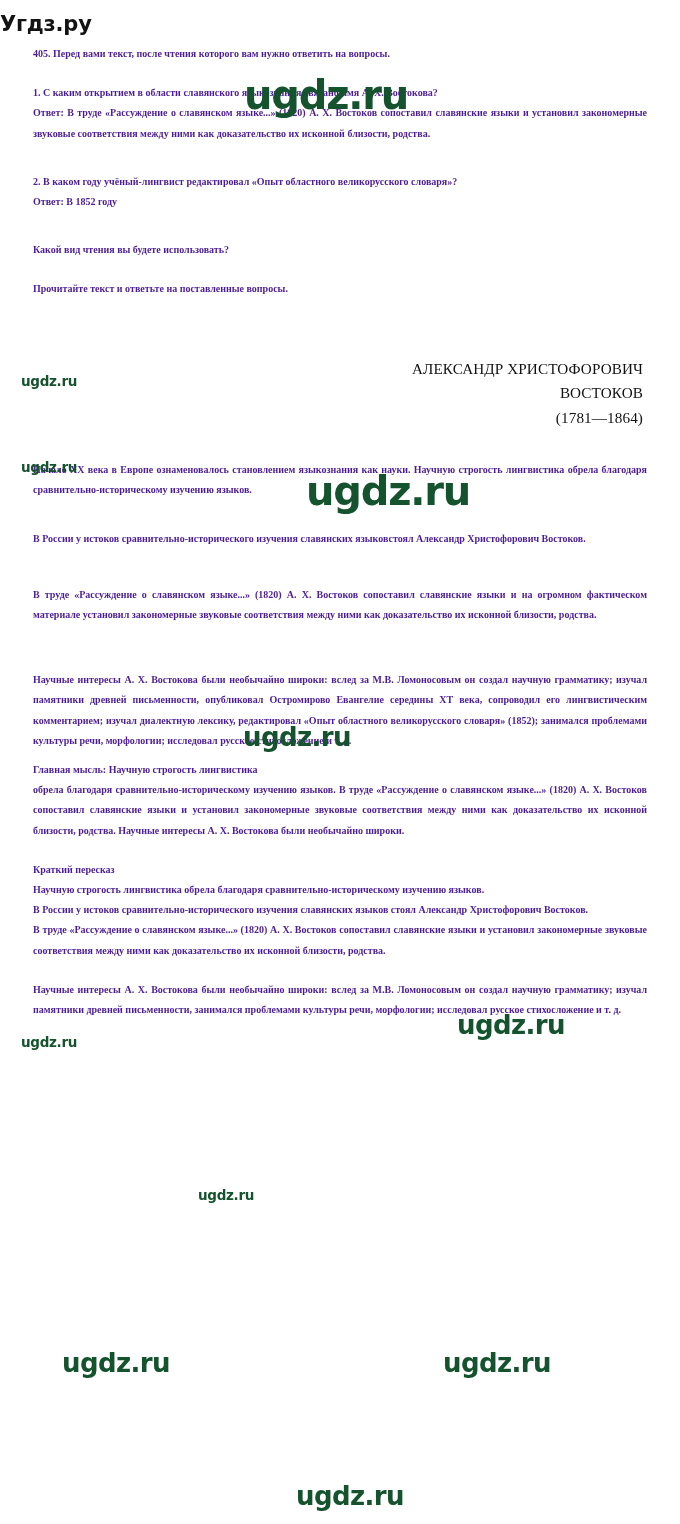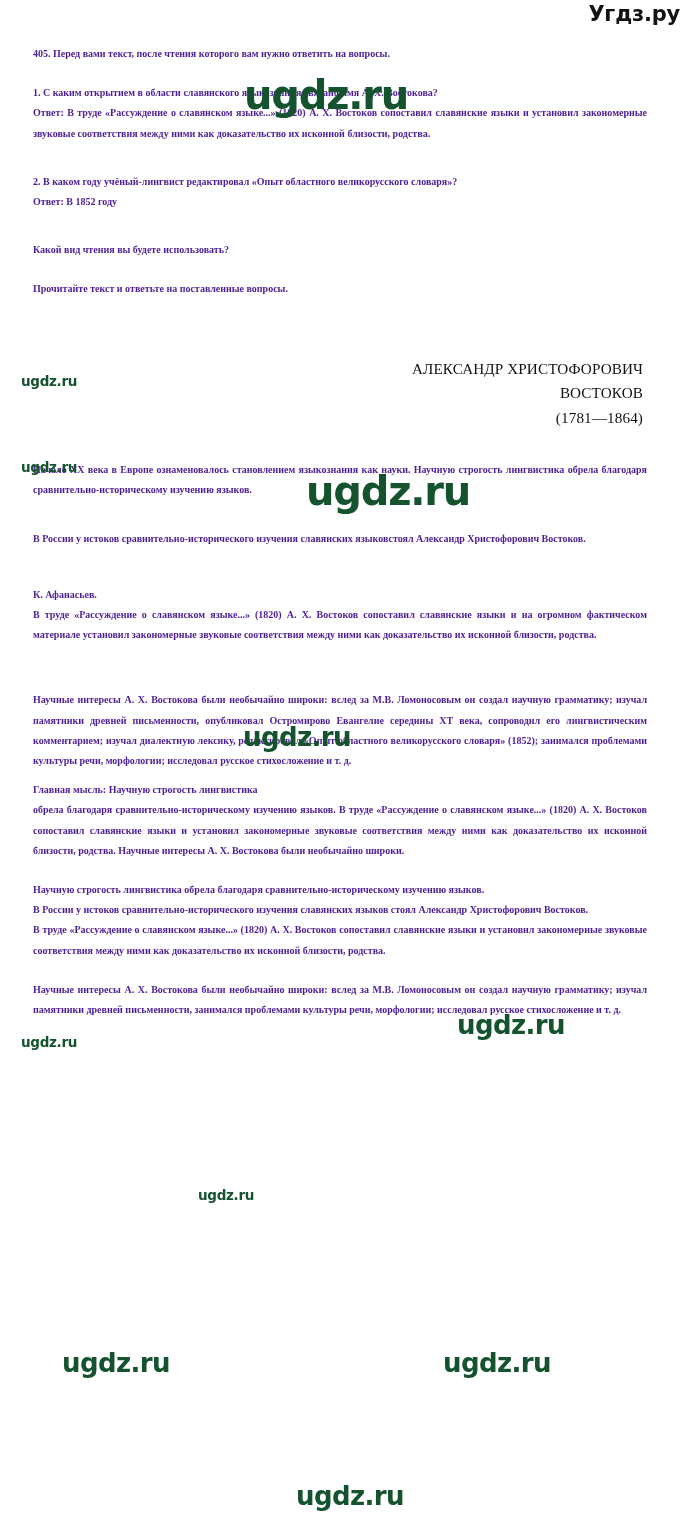--- a/index.html
+++ b/index.html
@@ -12,24 +12,24 @@
     height: 1524px;
     position: relative;
     overflow: hidden;
     font-family: "Liberation Serif", "DejaVu Serif", serif;
     color: #111111;
   }
 
   
   .site-header {
     position: absolute;
-    top: 2px;
+    top: 12px;
     left: 0;
     width: 680px;
-    text-align: right;
+    text-align: left;
     font-family: "DejaVu Sans", "Liberation Sans", sans-serif;
     font-weight: bold;
     font-size: 21px;
     letter-spacing: -0.2px;
     color: #131313;
   }
 
   
   .sheet {
     position: absolute;
@@ -113,35 +113,35 @@
   <div class="gap-l"></div>
 
   <p class="para">Начало XX века в Европе ознаменовалось становлением языкознания как науки. Научную строгость лингвистика обрела благодаря сравнительно-историческому изучению языков.</p>
 
   <div class="gap-l"></div>
 
   <p class="para">В России у истоков сравнительно-исторического изучения славянских языковстоял Александр Христофорович Востоков.</p>
 
   <div class="gap-xl"></div>
 
-  <p class="para nj">К. Афанасьев.</p>
   <p class="para">В труде «Рассуждение о славянском языке...» (1820) А. Х. Востоков сопоставил славянские языки и на огромном фактическом материале установил закономерные звуковые соответствия между ними как доказательство их исконной близости, родства.</p>
 
   <div class="gap-xl"></div>
   <div class="gap-s"></div>
 
   <p class="para">Научные интересы А. Х. Востокова были необычайно широки: вслед за М.В. Ломоносовым он создал научную грамматику; изучал памятники древней письменности, опубликовал Остромирово Евангелие середины ХТ века, сопроводил его лингвистическим комментарием; изучал диалектную лексику, редактировал «Опыт областного великорусского словаря» (1852); занимался проблемами культуры речи, морфологии; исследовал русское стихосложение и т. д.</p>
 
   <div class="gap-s"></div>
 
   <p class="para nj">Главная мысль: Научную строгость лингвистика</p>
   <p class="para">обрела благодаря сравнительно-историческому изучению языков. В труде «Рассуждение о славянском языке...» (1820) А. Х. Востоков сопоставил славянские языки и установил закономерные звуковые соответствия между ними как доказательство их исконной близости, родства. Научные интересы А. Х. Востокова были необычайно широки.</p>
 
   <div class="gap-m"></div>
 
+  <p class="para nj">Краткий пересказ</p>
   <p class="para">Научную строгость лингвистика обрела благодаря сравнительно-историческому изучению языков.</p>
   <p class="para nj">В России у истоков сравнительно-исторического изучения славянских языков стоял Александр Христофорович Востоков.</p>
   <p class="para">В труде «Рассуждение о славянском языке...» (1820) А. Х. Востоков сопоставил славянские языки и   установил закономерные звуковые соответствия между ними как доказательство их исконной близости, родства.</p>
 
   <div class="gap-m"></div>
 
   <p class="para">Научные интересы А. Х. Востокова были необычайно широки: вслед за М.В. Ломоносовым он создал научную грамматику; изучал памятники древней письменности, занимался проблемами культуры речи, морфологии; исследовал русское стихосложение и т. д.</p>
 
 </div>
 

